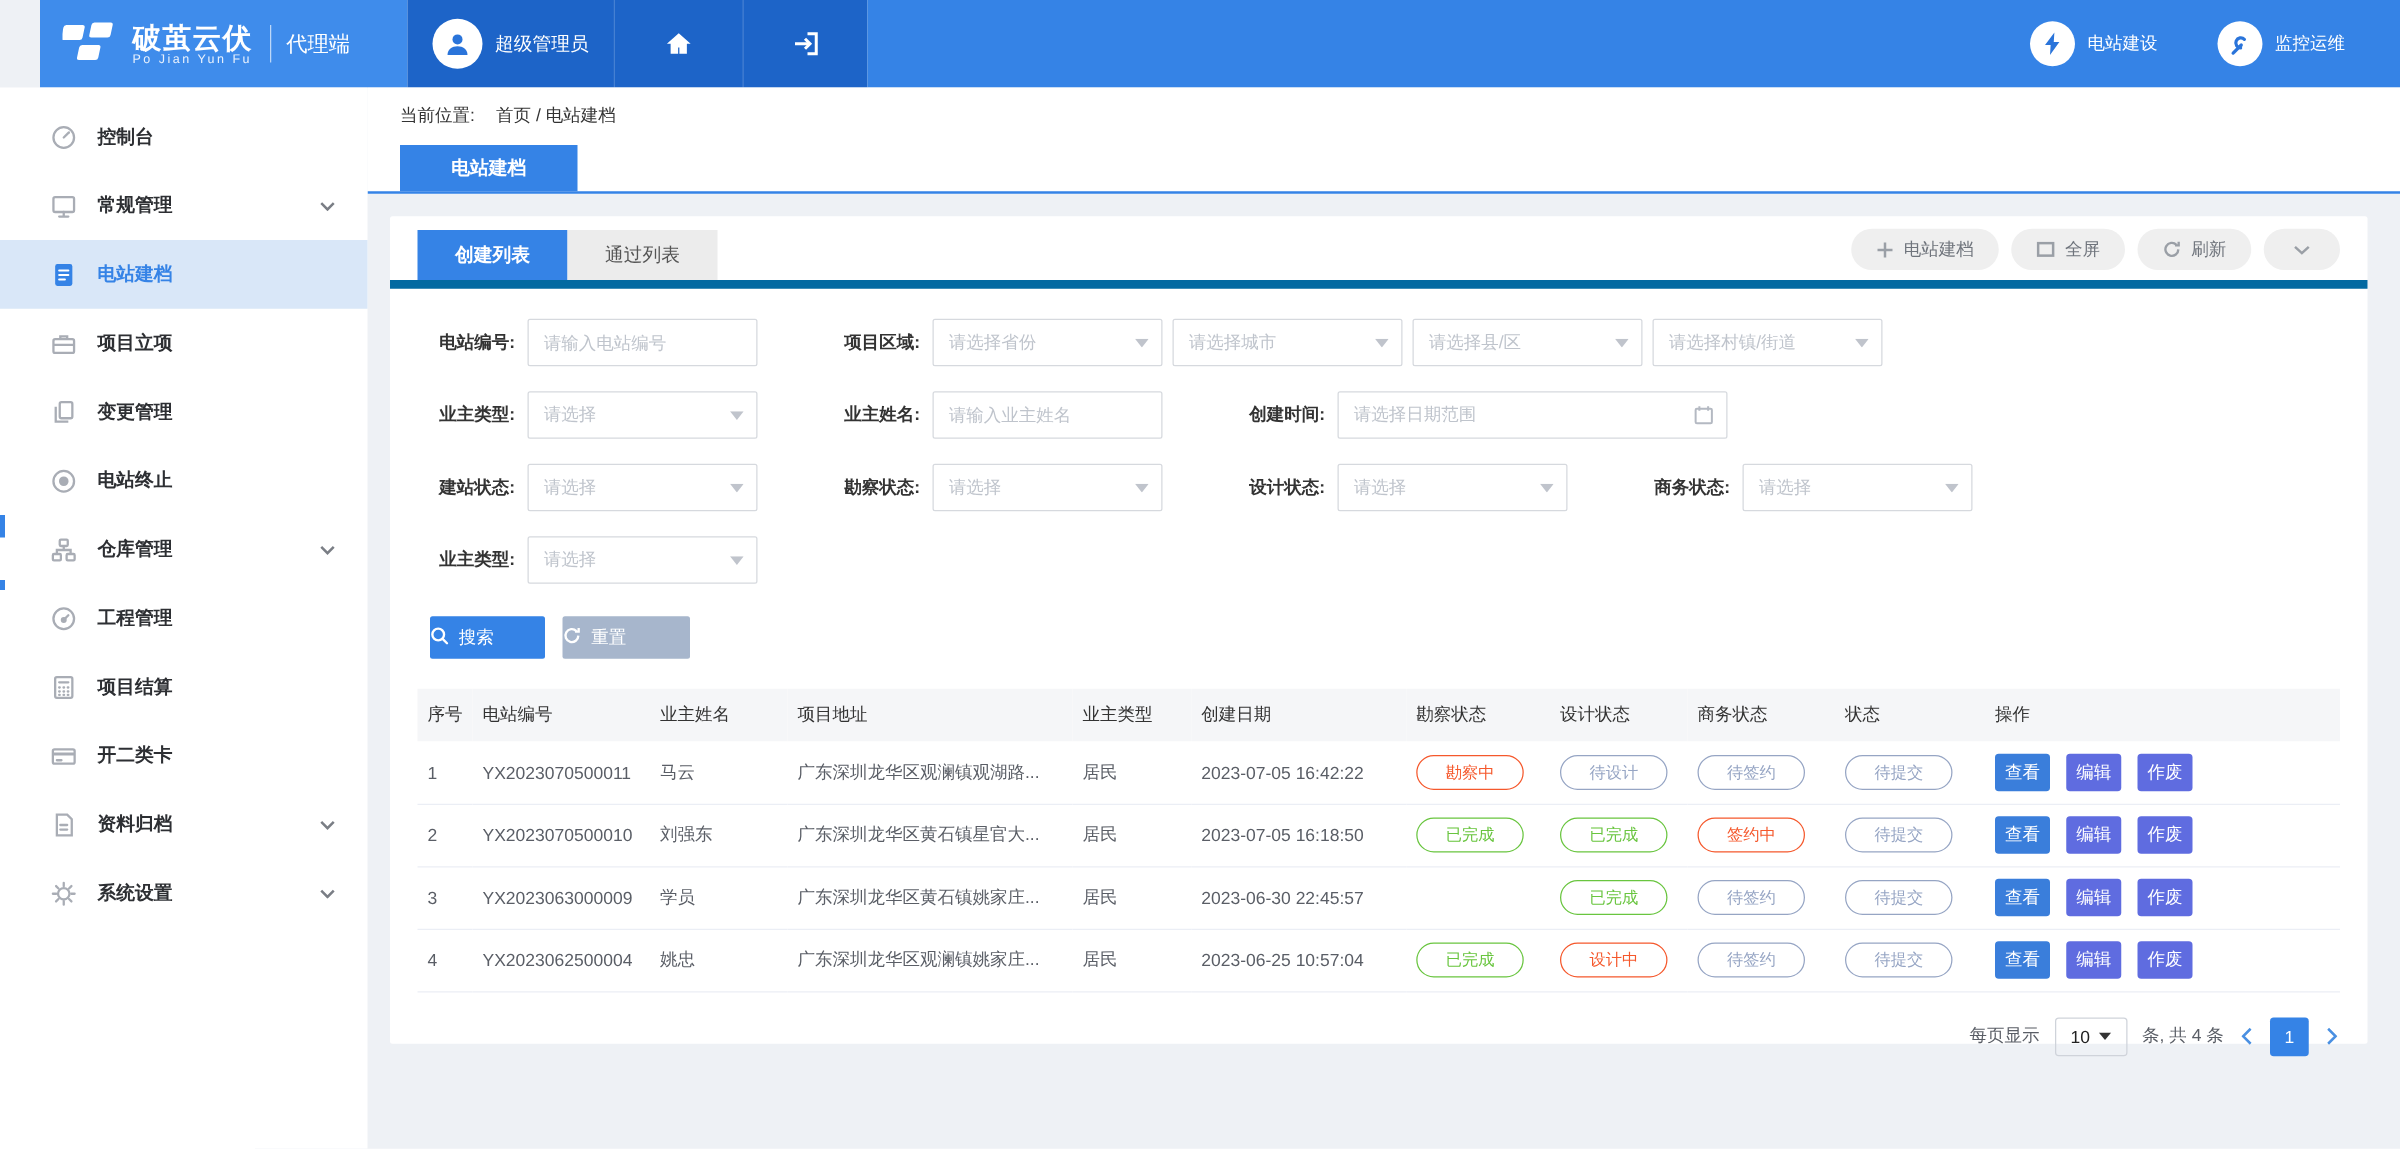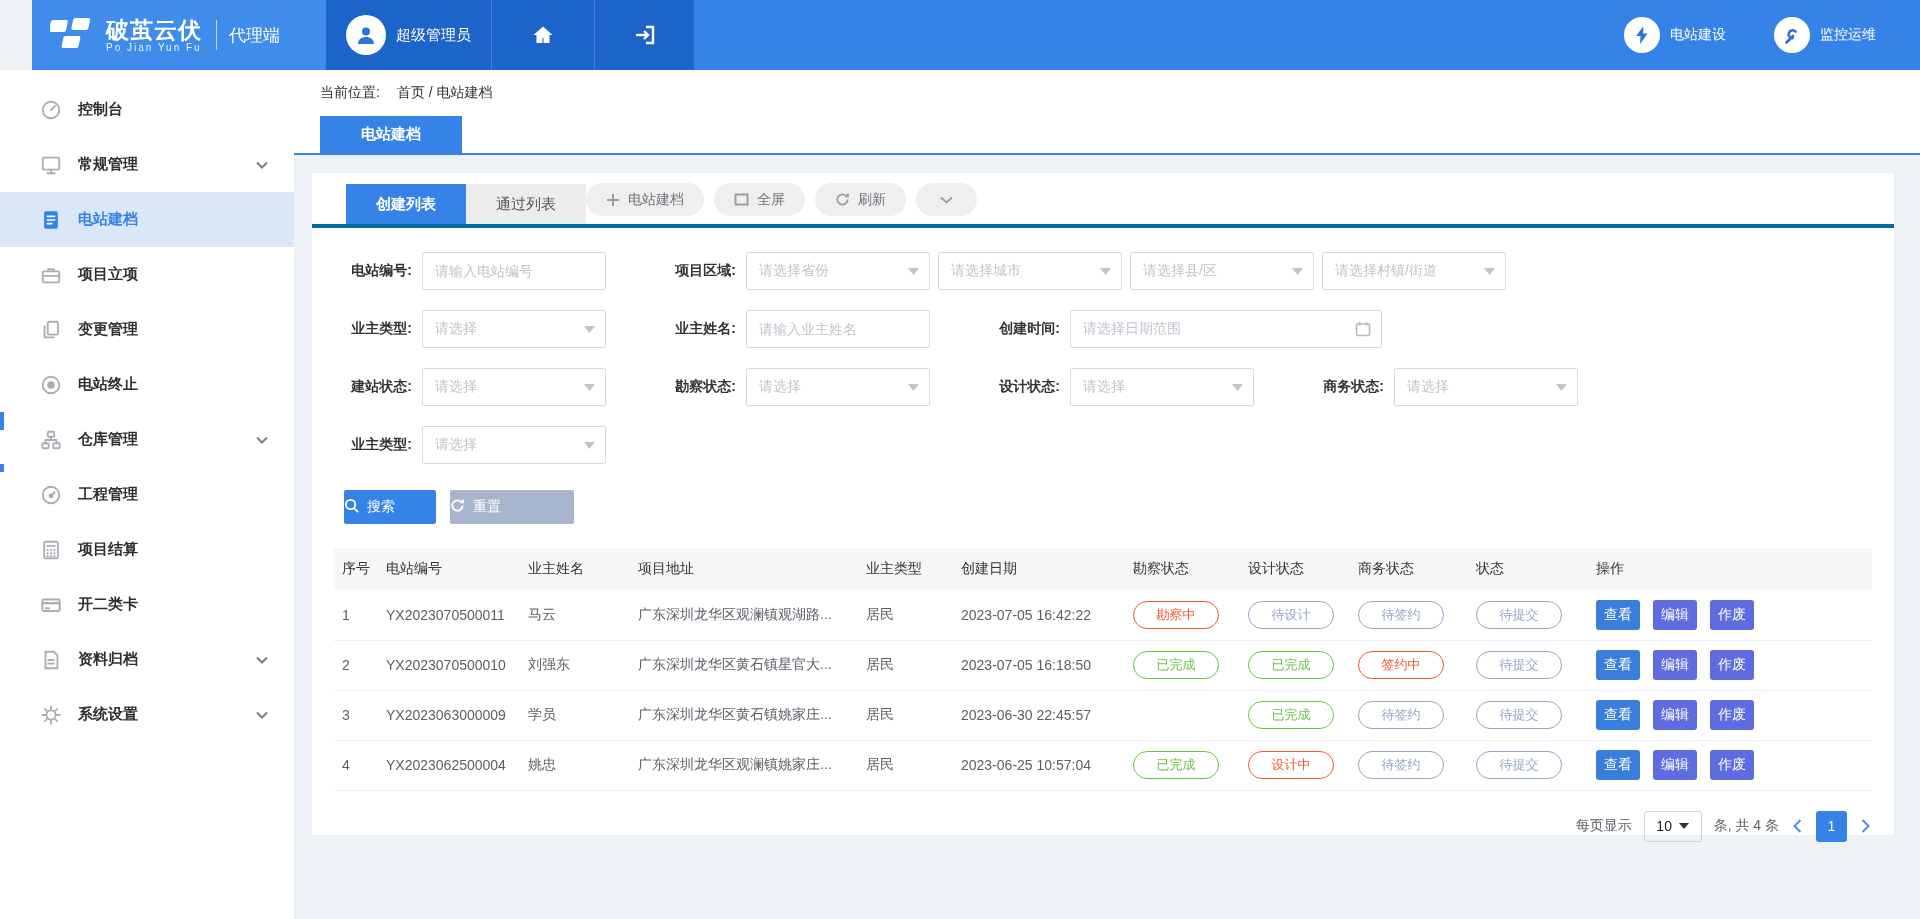--- a/index.html
+++ b/index.html
@@ -43,21 +43,21 @@
 
   .main { flex:1; display:flex; flex-direction:column; min-width:0; }
   .main-top { background:#fff; border-bottom:2px solid #3583e6; }
   .breadcrumb { height:46px; display:flex; align-items:center; padding-left:26px; font-size:14px; color:#333; gap:17px; }
   .page-tab { margin-left:26px; width:142px; height:37px; background:#3583e6; color:#fff; font-size:15px; font-weight:bold; display:flex; align-items:center; justify-content:center; }
 
   .content { flex:1; padding:18px 26px 0 18px; }
   .card { background:#fff; height:662px; border-radius:2px; display:flex; flex-direction:column; }
 
   
-  .card-head { display:flex; justify-content:flex-start; align-items:flex-end; padding:10px 22px 0 34px; border-bottom:4px solid #0369a1; }
+  .card-head { display:flex; justify-content:space-between; align-items:flex-end; padding:10px 22px 0 22px; border-bottom:7px solid #0369a1; }
   .tabs { display:flex; }
   .tab { width:120px; height:40px; display:flex; align-items:center; justify-content:center; font-size:15px; cursor:pointer; }
   .tab.active { background:#3583e6; color:#fff; font-weight:bold; }
   .tab.inactive { background:#ececec; color:#555; }
   .toolbar { display:flex; gap:10px; margin-bottom:8px; }
   .pill-btn { display:flex; align-items:center; justify-content:center; gap:8px; height:33px; padding:0 20px; border:none; border-radius:17px; background:#efefef; color:#6f747c; font-size:14px; font-family:inherit; cursor:pointer; }
   .pill-btn .pi { display:flex; color:#9a9fa6; }
   .pill-btn.dd { padding:0 24px; }
 
   
@@ -71,21 +71,21 @@
   input.ctl { color:#333; }
   input.ctl::placeholder { color:#bfc4cc; }
   .sel-arrow { color:#c0c4cc; display:flex; flex:none; }
   .fdate { width:312px; }
   .cal { color:#b4b9c2; display:flex; flex:none; }
 
   
   .actionrow { padding-left:32px; margin-top:2px; display:flex; gap:14px; }
   .btn-search, .btn-reset { display:flex; align-items:center; justify-content:flex-start; gap:8px; height:34px; border:none; border-radius:2px; color:#fff; font-size:14px; font-family:inherit; cursor:pointer; }
   .btn-search { width:92px; background:#3583e6; }
-  .btn-reset { width:124px; background:#a7b6cc; }
+  .btn-reset { width:102px; background:#a7b6cc; }
 
   
   .table-wrap { margin:24px 22px 0 22px; }
   table { width:100%; border-collapse:collapse; font-size:14px; table-layout:fixed; }
   thead tr { background:#f5f6f8; height:42px; }
   th { text-align:left; padding-left:8px; color:#333; font-weight:500; }
   tbody tr { height:50px; border-bottom:1px solid #ebeef5; }
   td { padding-left:8px; color:#5a5e66; overflow:hidden; white-space:nowrap; }
   .pill { display:inline-block; width:86px; text-align:center; padding:4px 0; border-radius:14px; font-size:13px; border:1px solid; background:#fff; }
   .pill-orange { color:#f5582c; border-color:#f5582c; }

